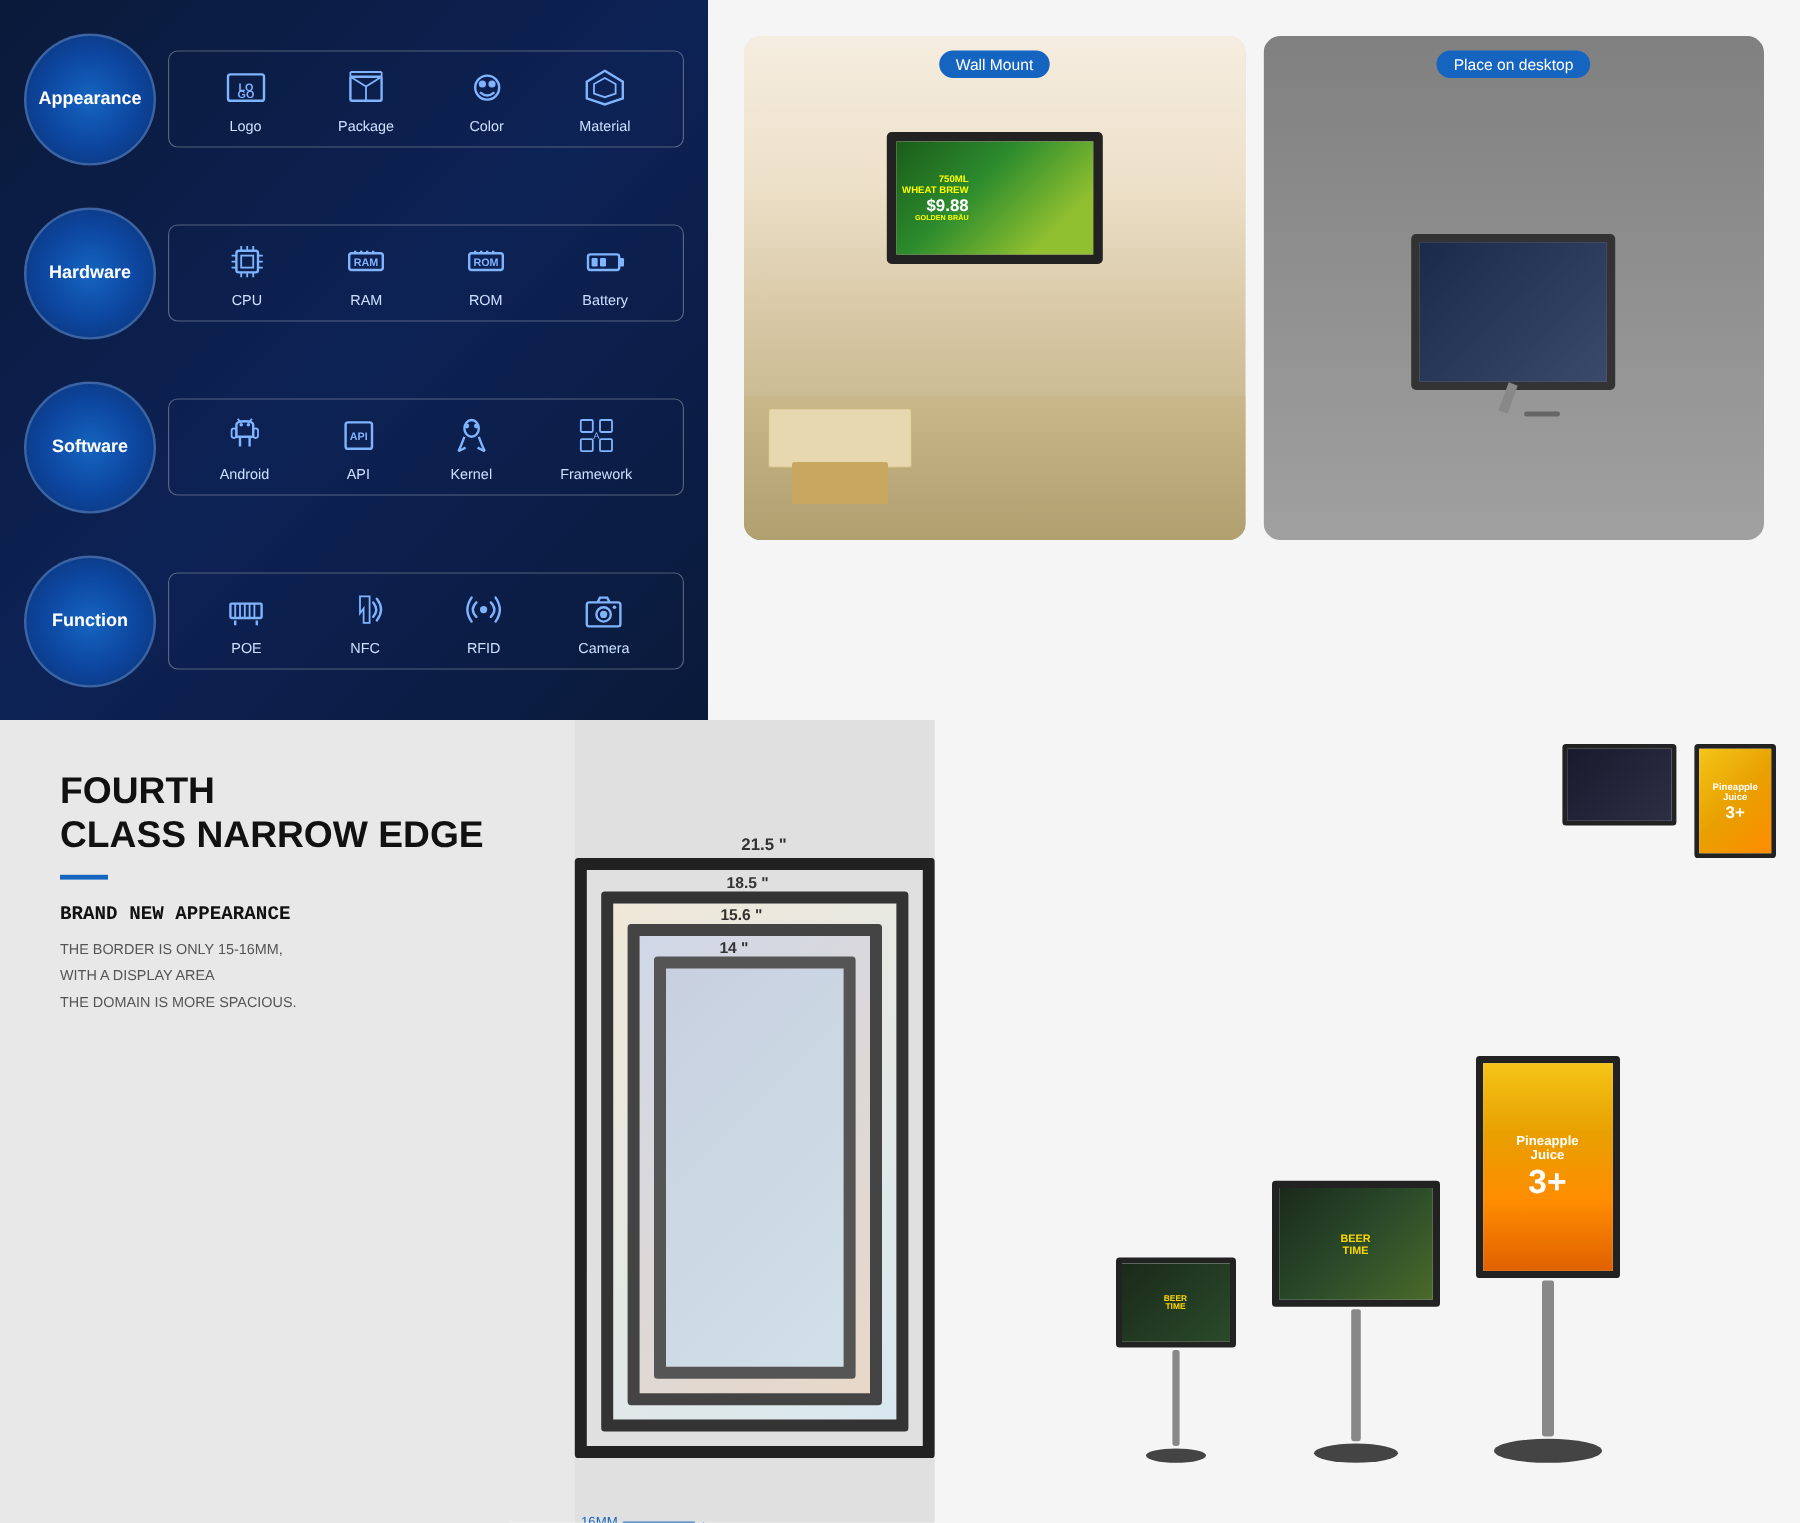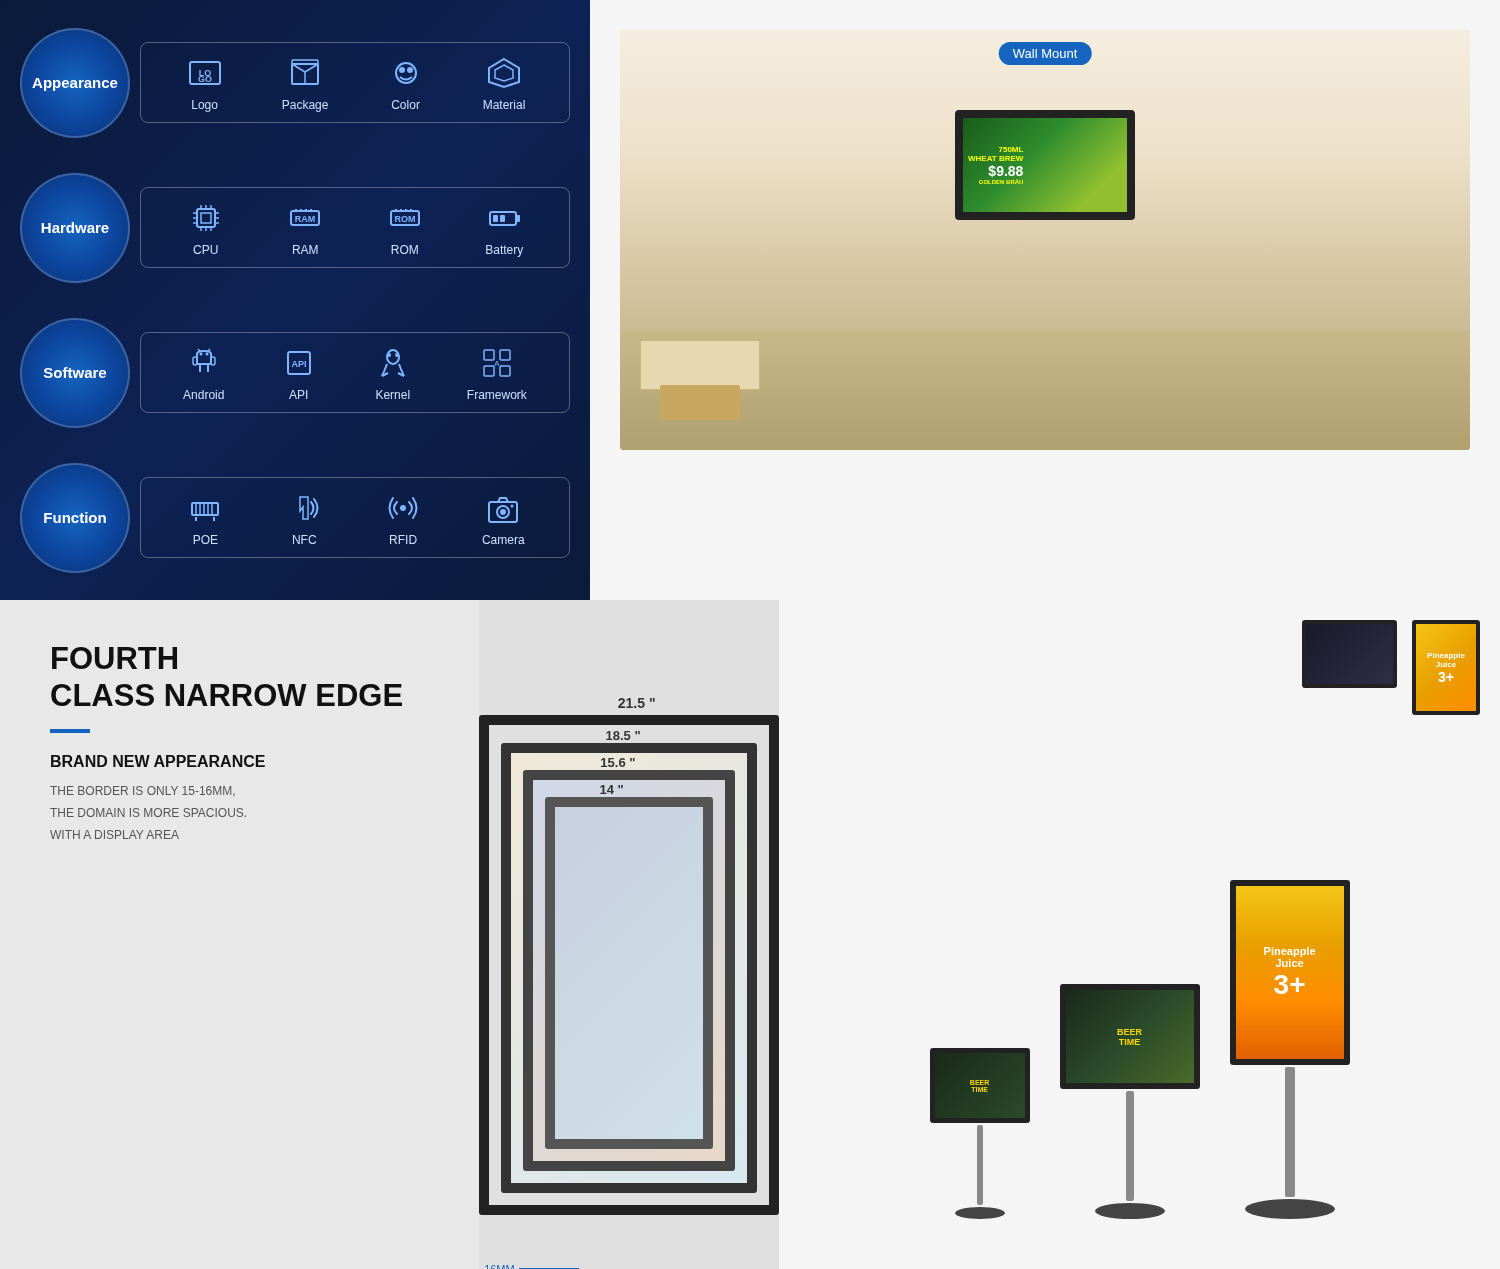--- a/index.html
+++ b/index.html
@@ -90,21 +90,21 @@
     }
 
     .photo-row {
       display: flex;
       gap: 15px;
       height: 420px;
     }
 
     .photo-block {
       flex: 1;
-      border-radius: 4px;
+      border-radius: 14px;
       overflow: hidden;
       position: relative;
       background: #ddd;
     }
 
     .photo-label {
       position: absolute;
       top: 12px;
       left: 50%;
       transform: translateX(-50%);
@@ -148,20 +148,21 @@
       height: 4px;
       background: #1565c0;
       margin-bottom: 20px;
     }
 
     .brand-new-title {
       font-size: 16px;
       font-weight: 900;
       color: #111;
       margin-bottom: 10px;
+      font-family: Liberation Mono, monospace;
     }
 
     .border-desc {
       font-size: 12px;
       color: #555;
       line-height: 1.8;
     }
 
     
     .bottom-right {
@@ -461,38 +462,53 @@
               </div>
             </div>
           </div>
 
           <div style="position:absolute;bottom:0;left:0;right:0;height:120px;background:linear-gradient(180deg,#c8b88a,#b0a070);"></div>
           <div style="position:absolute;bottom:60px;left:20px;width:120px;height:50px;background:#e8d8b0;border:1px solid #c8b880;border-radius:2px;"></div>
           <div style="position:absolute;bottom:30px;left:40px;width:80px;height:35px;background:#c8a860;border-radius:2px;"></div>
         </div>
       </div>
 
+      <div class="photo-block">
+        <div class="photo-label">Place on desktop</div>
+
+        <div style="width:100%;height:100%;background:linear-gradient(180deg,#808080 0%,#909090 50%,#a0a0a0 100%);display:flex;align-items:center;justify-content:center;">
+
+          <div style="position:relative;margin-top:40px;">
+            <div style="width:170px;height:130px;background:#1a1a1a;border:7px solid #333;border-radius:4px;">
+              <div style="width:100%;height:100%;background:linear-gradient(135deg,#1a2a4a,#2a3a5a,#3a4a6a);"></div>
+            </div>
+
+            <div style="position:absolute;bottom:-20px;left:50%;transform:translateX(-50%);width:8px;height:25px;background:#888;transform-origin:top center;transform:translateX(-50%) rotate(20deg);"></div>
+            <div style="position:absolute;bottom:-22px;left:55%;width:30px;height:4px;background:#666;border-radius:2px;"></div>
+          </div>
+        </div>
+      </div>
     </div>
   </div>
 
 </div>
 
 <div class="bottom-half">
 
   <div class="bottom-left">
     <div class="narrow-edge-title">
       <div>FOURTH</div>
       <div>CLASS NARROW EDGE</div>
     </div>
     <div class="blue-divider"></div>
     <div class="brand-new-title">BRAND NEW APPEARANCE</div>
     <div class="border-desc">
       <div>THE BORDER IS ONLY 15-16MM,</div>
+      <div>WITH A DISPLAY AREA</div>
       <div>THE DOMAIN IS MORE SPACIOUS.</div>
-      <div>WITH A DISPLAY AREA</div>
     </div>
   </div>
 
   <div style="width:340px;height:669px;background:#e0e0e0;position:relative;display:flex;align-items:center;justify-content:center;">
 
     <div style="position:relative;width:300px;height:500px;margin-top:60px;">
 
       <div style="position:absolute;top:0;left:0;right:0;bottom:0;border:10px solid #222;border-radius:3px;">
         <div style="position:absolute;top:-30px;left:50%;transform:translateX(-30%);color:#333;font-size:14px;font-weight:600;">21.5 "</div>
       </div>

